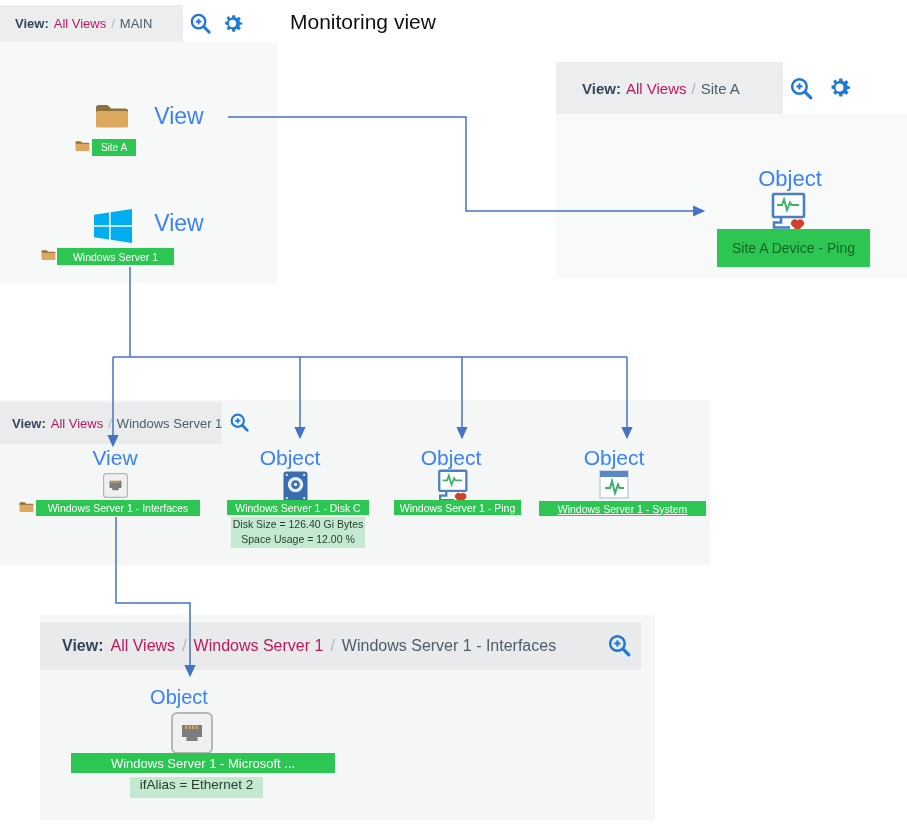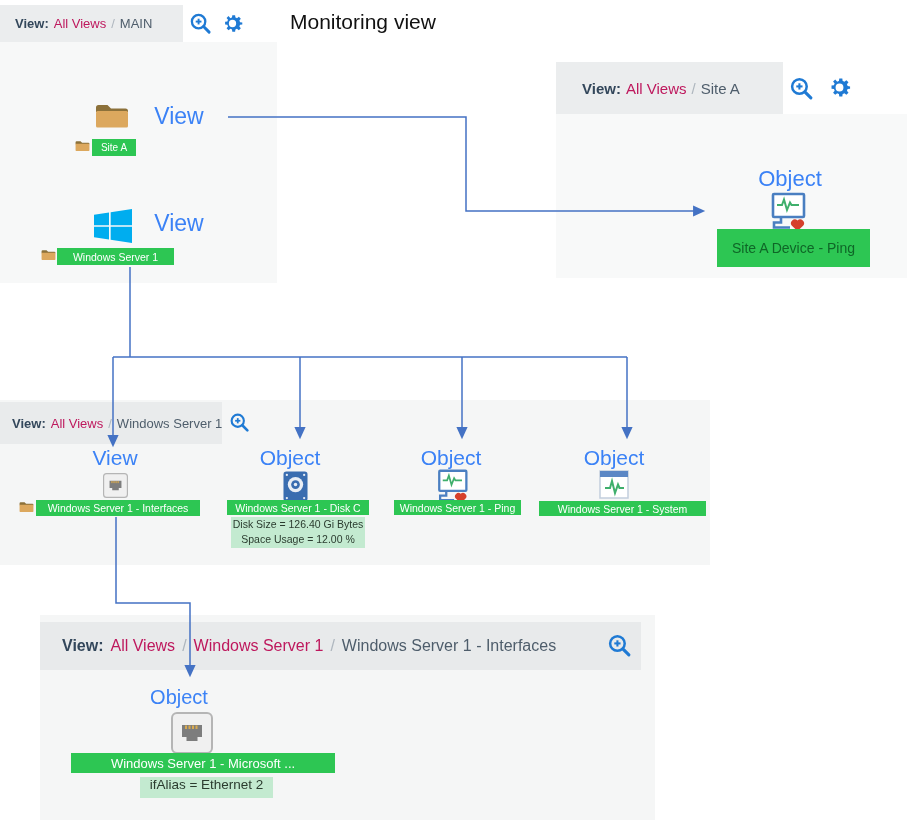--- a/index.html
+++ b/index.html
@@ -183,21 +183,21 @@
 <div class="glabel" style="left:394px;top:500px;width:127px;height:15px;font-size:10.5px;">Windows Server 1 - Ping</div>
 
 <div class="heading" style="left:614px;top:446px;">Object</div>
 <div class="icon" style="left:599px;top:470px;">
   <svg width="30" height="31" viewBox="0 0 30 31">
       <rect x="1" y="1" width="28" height="27" fill="#fff" stroke="#c2cedd" stroke-width="1.5"></rect>
       <rect x="1" y="1" width="28" height="6" fill="#5b87c5"></rect>
       <polyline points="6,18 11,18 13,11 16,23 19,14.5 20.5,18 25,18" fill="none" stroke="#3faf6c" stroke-width="2"></polyline>
     </svg>
 </div>
-<div class="glabel" style="left:539px;top:501px;width:167px;height:15px;font-size:10.5px;">Windows Server 1 - System</div>
+<div class="glabel" style="left:539px;top:501px;width:167px;height:15px;font-size:10.5px;text-decoration:underline;">Windows Server 1 - System</div>
 
 <div class="panel" style="left:40px;top:615px;width:615px;height:205px;background:#f5f6f6;"></div>
 <div class="panel-header" style="left:40px;top:622px;width:601px;height:48px;padding-left:22px;box-sizing:border-box;background:#e8eaeb;">
   <div class="bc" style="font-size:16px;gap:7px;">
     <span class="lbl">View:</span>
     <span class="lnk">All Views</span>
     <span class="sep">/</span>
     <span class="lnk">Windows Server 1</span>
     <span class="sep">/</span>
     <span class="cur">Windows Server 1 - Interfaces</span>
@@ -217,21 +217,21 @@
   <svg width="42" height="42" viewBox="0 0 42 42">
       <rect x="1" y="1" width="40" height="40" rx="5" fill="#f0f0f0" stroke="#b5b5b5" stroke-width="2"></rect>
       <path d="M11 13 h20 v12 h-4.5 v4 h-11 v-4 H11 z" fill="#7d7d7d"></path>
       <rect x="14" y="13.5" width="2" height="3.5" fill="#d9aa4f"></rect>
       <rect x="17.5" y="13.5" width="2" height="3.5" fill="#d9aa4f"></rect>
       <rect x="21" y="13.5" width="2" height="3.5" fill="#d9aa4f"></rect>
       <rect x="24.5" y="13.5" width="2" height="3.5" fill="#d9aa4f"></rect>
     </svg>
 </div>
 <div class="glabel" style="left:71px;top:753px;width:264px;height:20px;font-size:13px;">Windows Server 1 - Microsoft ...</div>
-<div class="detailbox" style="left:140px;top:777px;width:133px;height:21px;font-size:13.5px;">
+<div class="detailbox" style="left:130px;top:777px;width:133px;height:21px;font-size:13.5px;">
   <div>ifAlias = Ethernet 2</div>
 </div>
 
 <svg class="abs" width="907" height="825" style="left:0;top:0;pointer-events:none;">
   <defs>
     <marker id="ah" viewBox="0 0 10 10" refX="1.5" refY="5" markerWidth="8.5" markerHeight="8.5" orient="auto">
       <path d="M0 0.6 L9.5 5 L0 9.4 z" fill="#4472c4"></path>
     </marker>
   </defs>
   <g stroke="#4472c4" stroke-width="1.5" fill="none">

